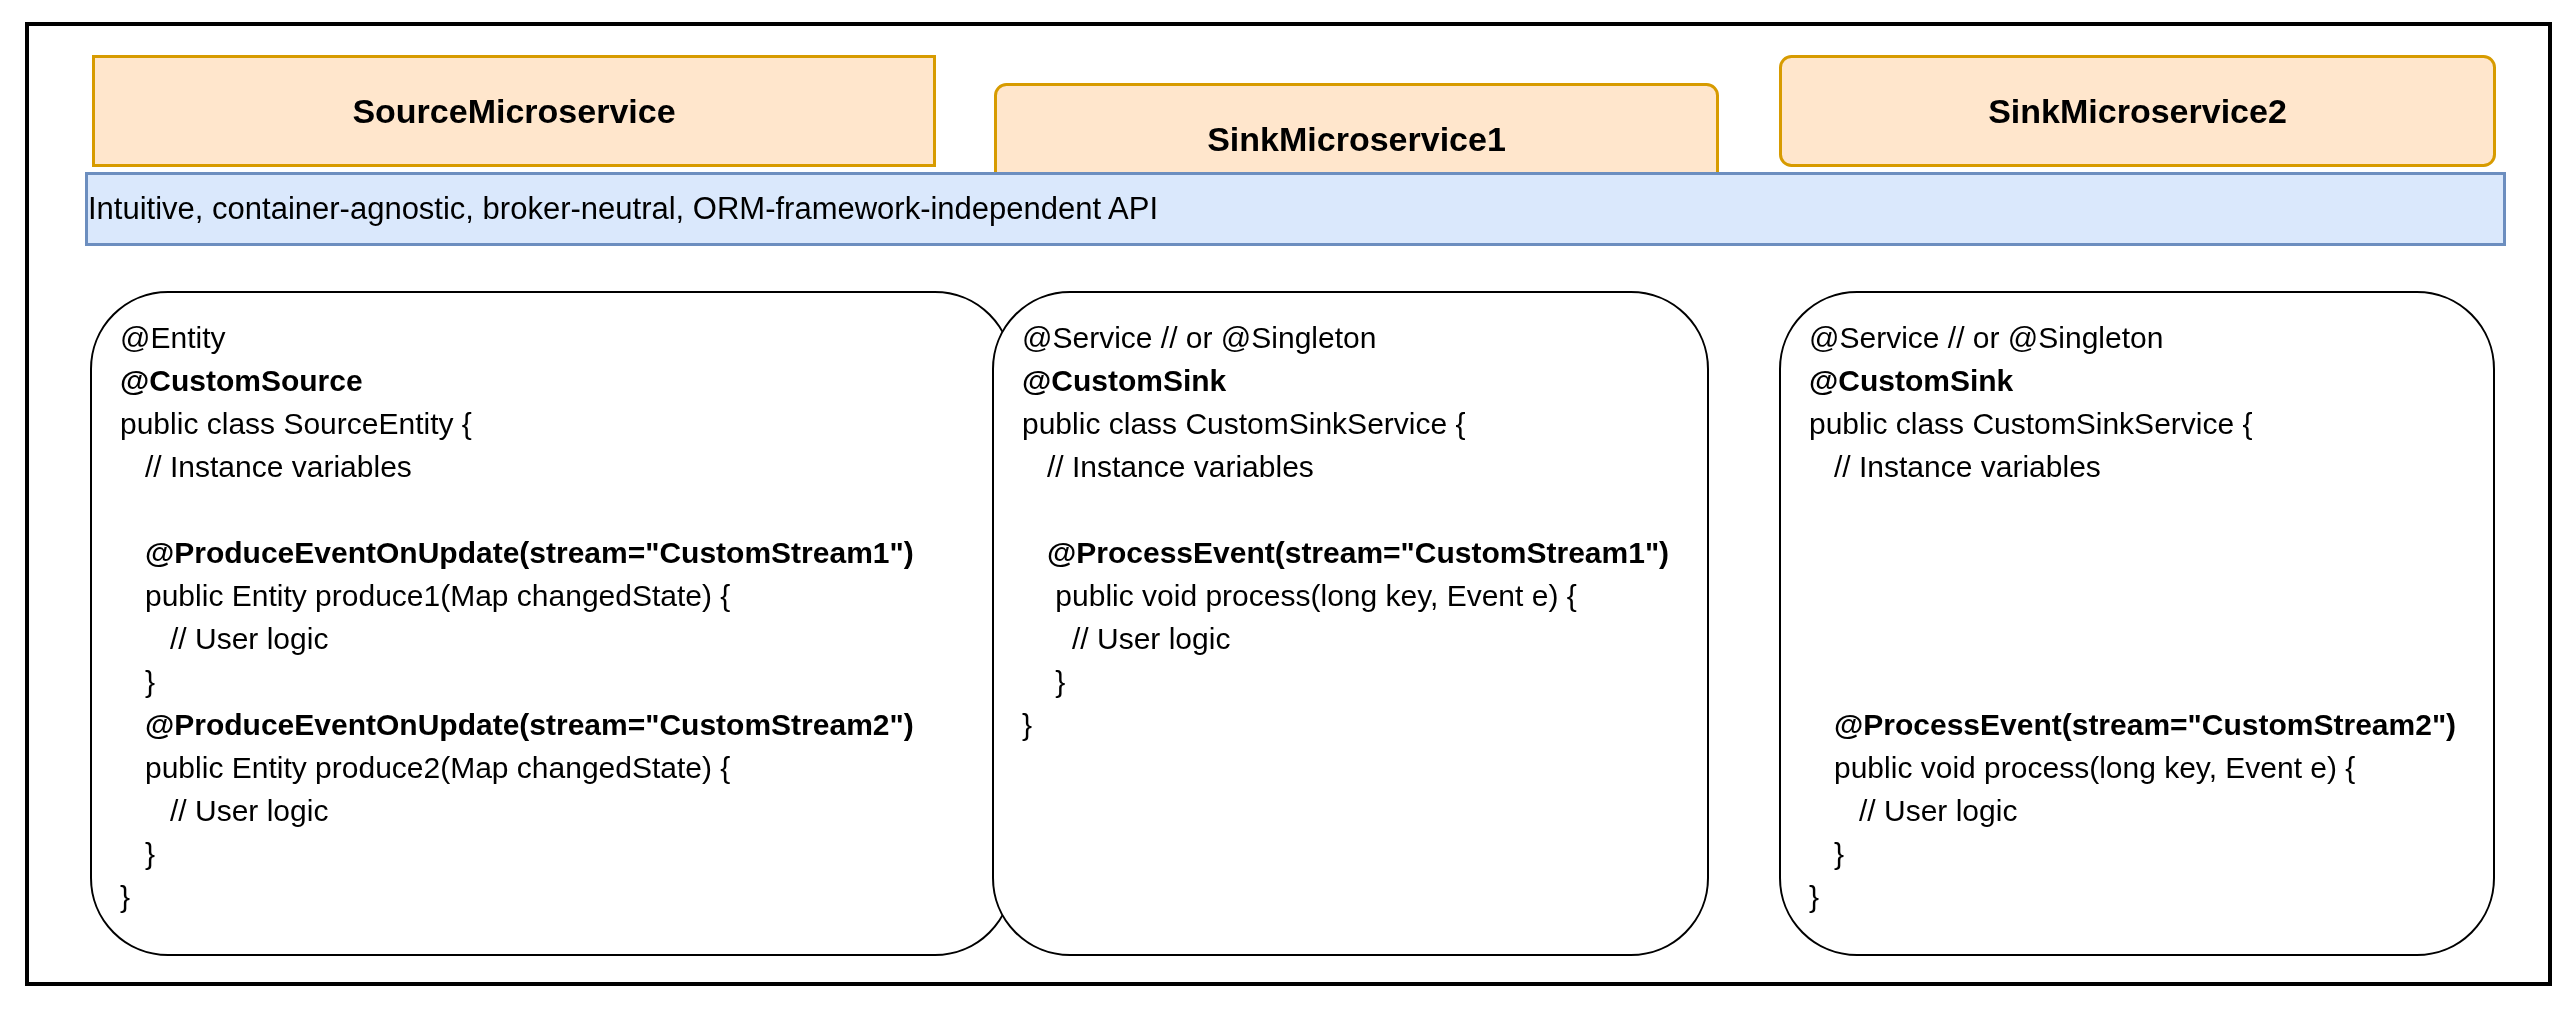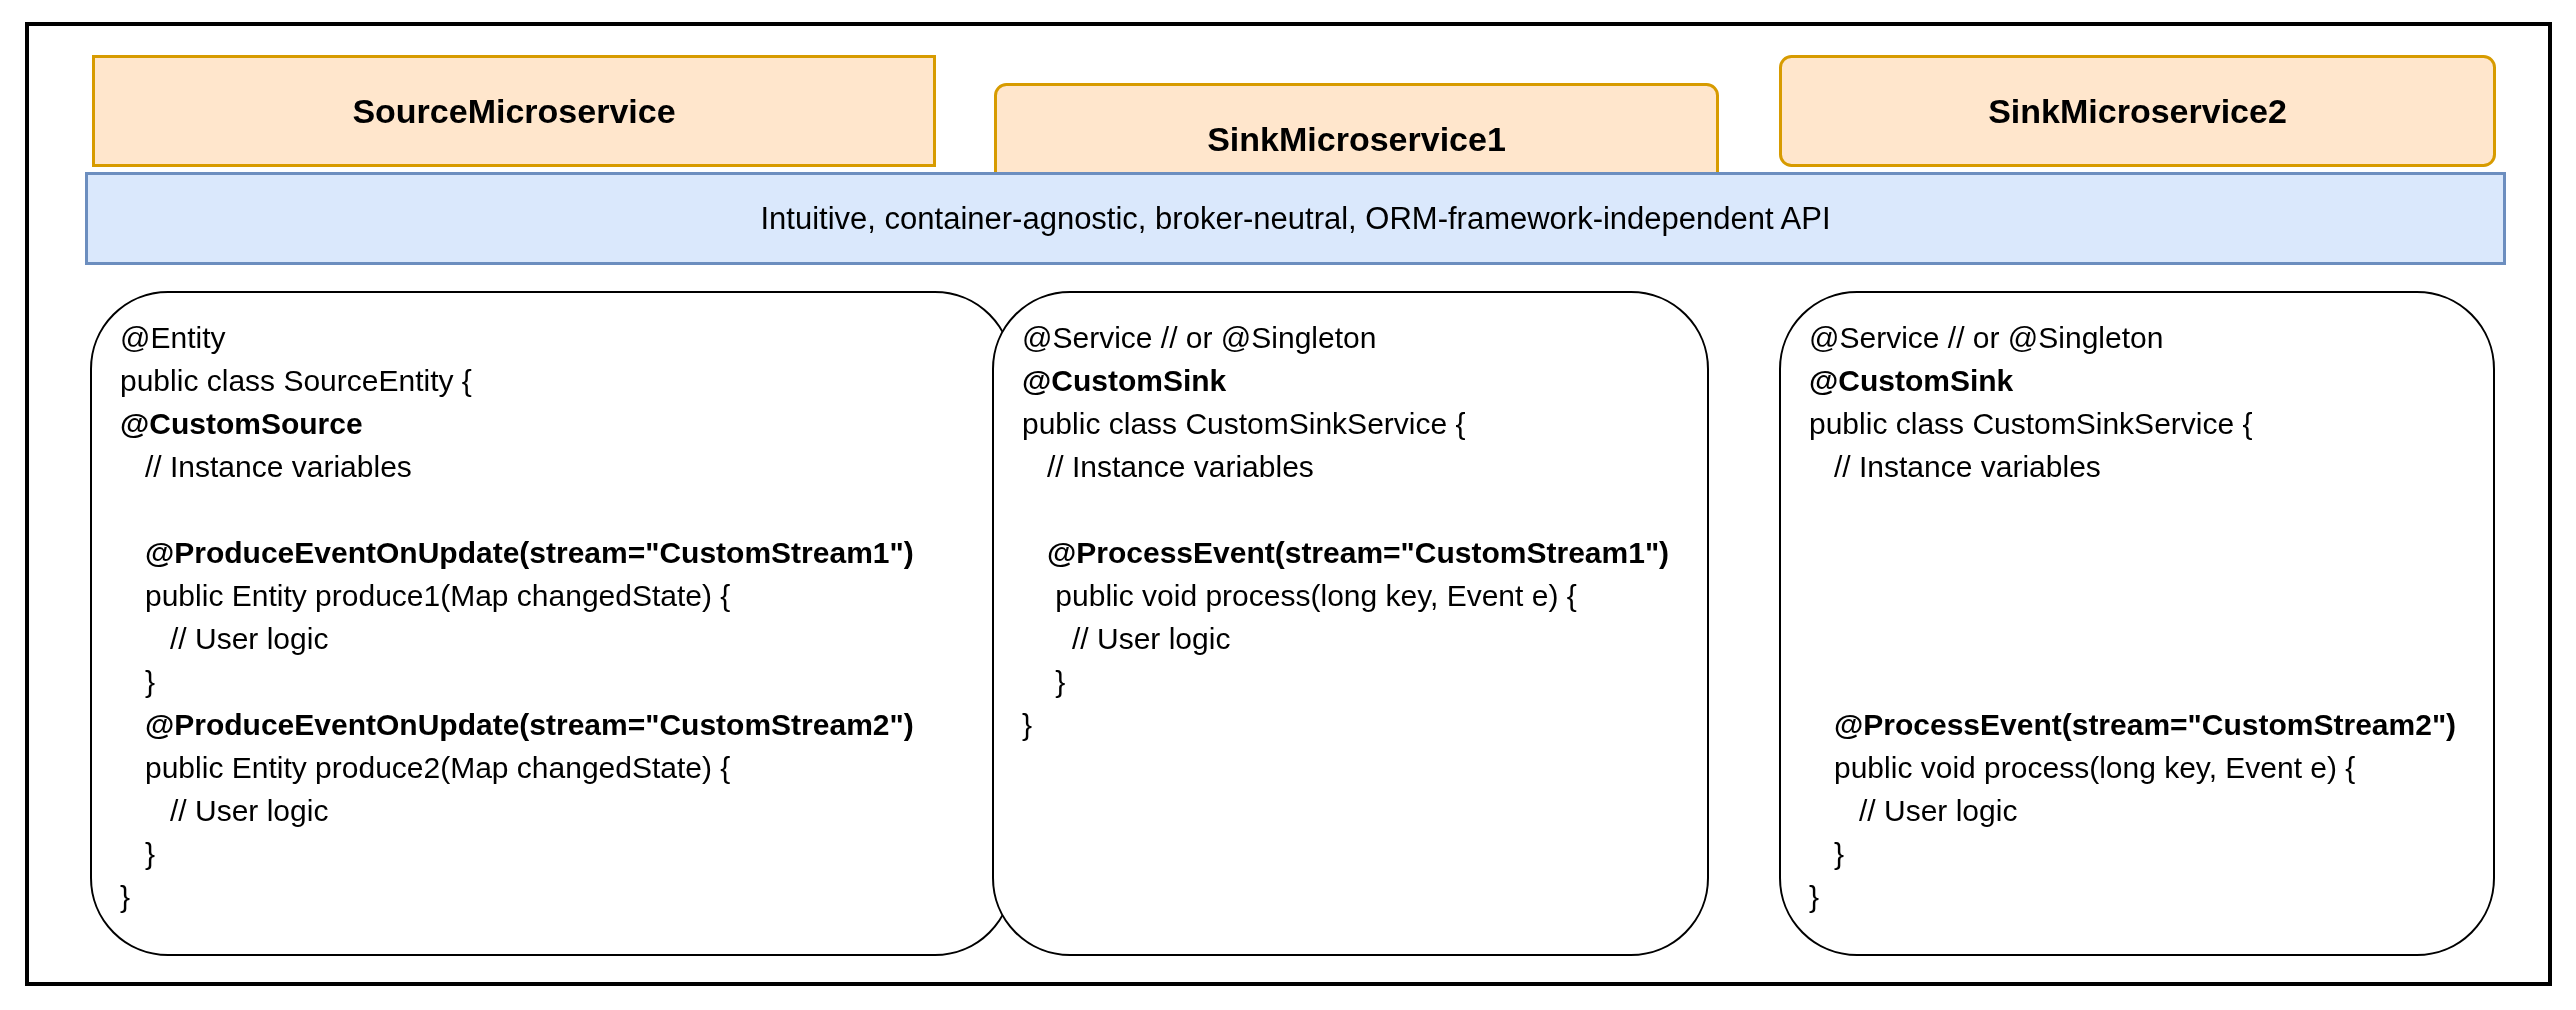--- a/index.html
+++ b/index.html
@@ -44,27 +44,27 @@
   .hb-1 { left: 92px;  width: 844px; border-radius: 0; }
   .hb-2 { left: 994px; width: 725px;  border-radius: 12.5px; margin-top: 28px; }
   .hb-3 { left: 1779px; width: 717px;  border-radius: 12.5px; }
 
   
   .api-banner {
     position: absolute;
     left: 85px;
     top: 172px;
     width: 2421px;
-    height: 93px;
+    height: 74px;
     box-sizing: border-box;
     background: var(--banner-fill, #DAE8FC);
     border: 3.1px solid var(--banner-border, #6C8EBF);
     display: flex;
     align-items: center;
-    justify-content: center;
+    justify-content: flex-start;
     font-size: 31px;
     color: var(--text-color, #000000);
   }
 
   
   .code-box {
     position: absolute;
     top: 291px;
     height: 665px;
     box-sizing: border-box;
@@ -104,22 +104,22 @@
     <span>SinkMicroservice2</span>
   </div>
 
   <div class="api-banner">
     <span>Intuitive, container-agnostic, broker-neutral, ORM-framework-independent API</span>
   </div>
 
   <div class="code-box cb-1">
     <div class="code-content">
         <div class="code-line">@Entity</div>
+        <div class="code-line bold">@CustomSource</div>
         <div class="code-line">public class SourceEntity {</div>
-        <div class="code-line bold">@CustomSource</div>
         <div class="code-line">   // Instance variables</div>
         <div class="code-line"> </div>
         <div class="code-line bold">   @ProduceEventOnUpdate(stream="CustomStream1")</div>
         <div class="code-line">   public Entity produce1(Map changedState) {</div>
         <div class="code-line">      // User logic</div>
         <div class="code-line">   }</div>
         <div class="code-line bold">   @ProduceEventOnUpdate(stream="CustomStream2")</div>
         <div class="code-line">   public Entity produce2(Map changedState) {</div>
         <div class="code-line">      // User logic</div>
         <div class="code-line">   }</div>

